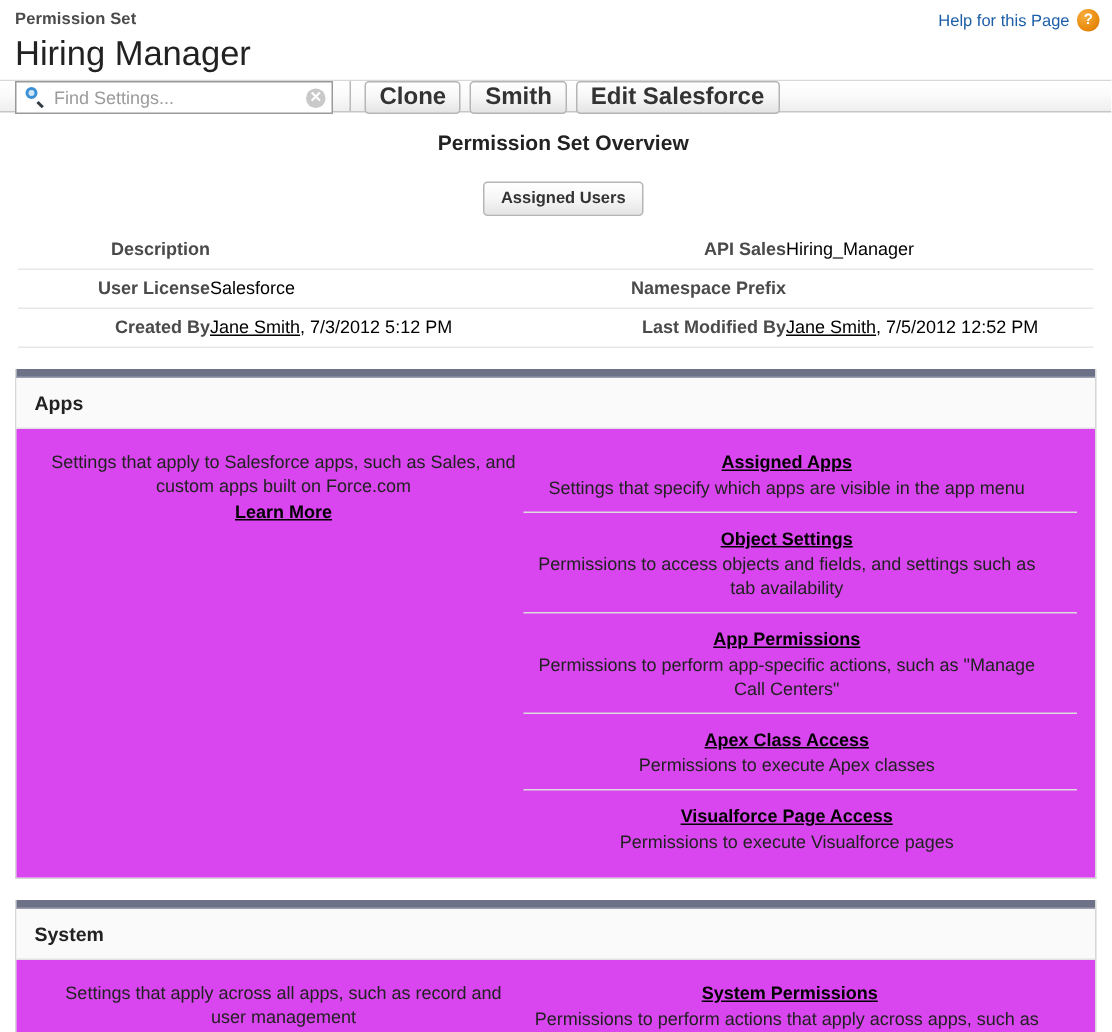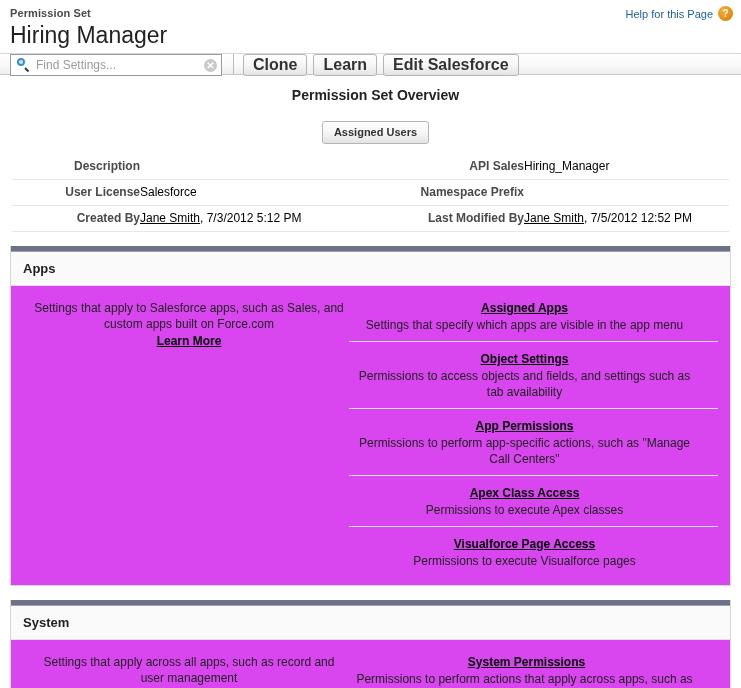--- a/index.html
+++ b/index.html
@@ -300,21 +300,21 @@
   <div class="search-box">
     <span class="mag-icon">
       <span class="lens"></span>
         <span class="handle"></span>
     </span>
     <input class="search-input" type="text" placeholder="Find Settings..." style="">
     <span class="clear-btn">✕</span>
   </div>
   <span class="tb-divider"></span>
   <button class="btn">Clone</button>
-  <button class="btn">Learn</button>
+  <button class="btn">Smith</button>
   <button class="btn">Edit Salesforce</button>
 </div>
 
 <div class="overview">
   <div class="ov-head">
     <span class="ov-title">Permission Set Overview</span>
     <button class="btn-assigned">Assigned Users</button>
   </div>
 
   <table class="ov-table">

